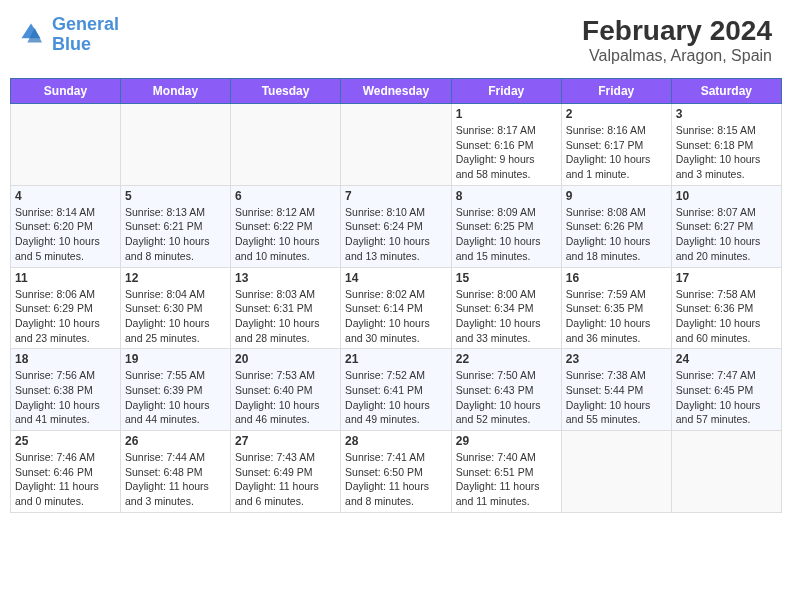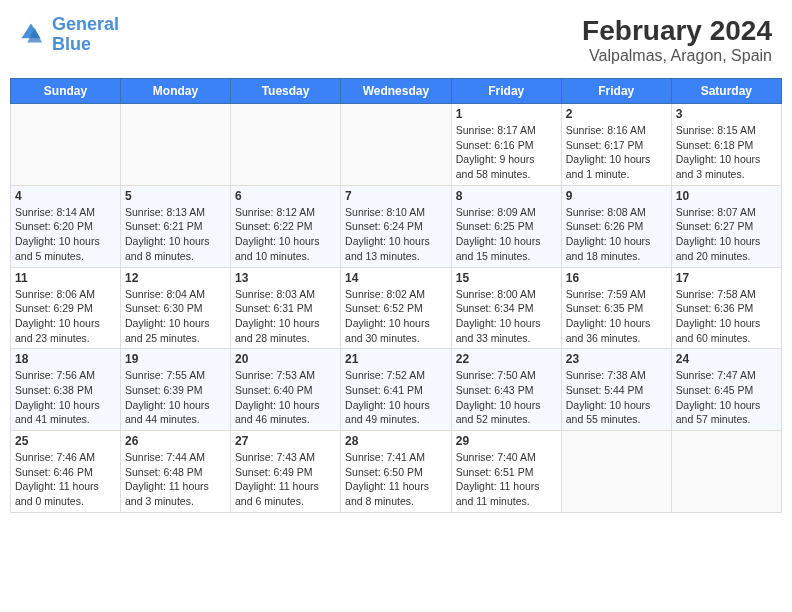--- a/index.html
+++ b/index.html
@@ -47,21 +47,21 @@
     .location {
       font-size: 16px;
       color: #555;
     }
     table {
       width: 100%;
       border-collapse: collapse;
       font-size: 11px;
     }
     .day-header {
-      background-color: #3b82f6;
+      background-color: #8b5cf6;
       color: #fff;
       text-align: center;
       padding: 5px 2px;
       font-weight: bold;
       font-size: 12px;
       border: 1px solid #3a6fb1;
     }
     .calendar-cell {
       border: 1px solid #ddd;
       vertical-align: top;
@@ -224,21 +224,21 @@
         <td class="calendar-cell">
           <div class="date-num">13</div>
           <div class="cell-text">Sunrise: 8:03 AM</div>
           <div class="cell-text">Sunset: 6:31 PM</div>
           <div class="cell-text">Daylight: 10 hours</div>
           <div class="cell-text">and 28 minutes.</div>
         </td>
         <td class="calendar-cell">
           <div class="date-num">14</div>
           <div class="cell-text">Sunrise: 8:02 AM</div>
-          <div class="cell-text">Sunset: 6:52 PM</div>
+          <div class="cell-text">Sunset: 6:14 PM</div>
           <div class="cell-text">Daylight: 10 hours</div>
           <div class="cell-text">and 30 minutes.</div>
         </td>
         <td class="calendar-cell">
           <div class="date-num">15</div>
           <div class="cell-text">Sunrise: 8:00 AM</div>
           <div class="cell-text">Sunset: 6:34 PM</div>
           <div class="cell-text">Daylight: 10 hours</div>
           <div class="cell-text">and 33 minutes.</div>
         </td>

